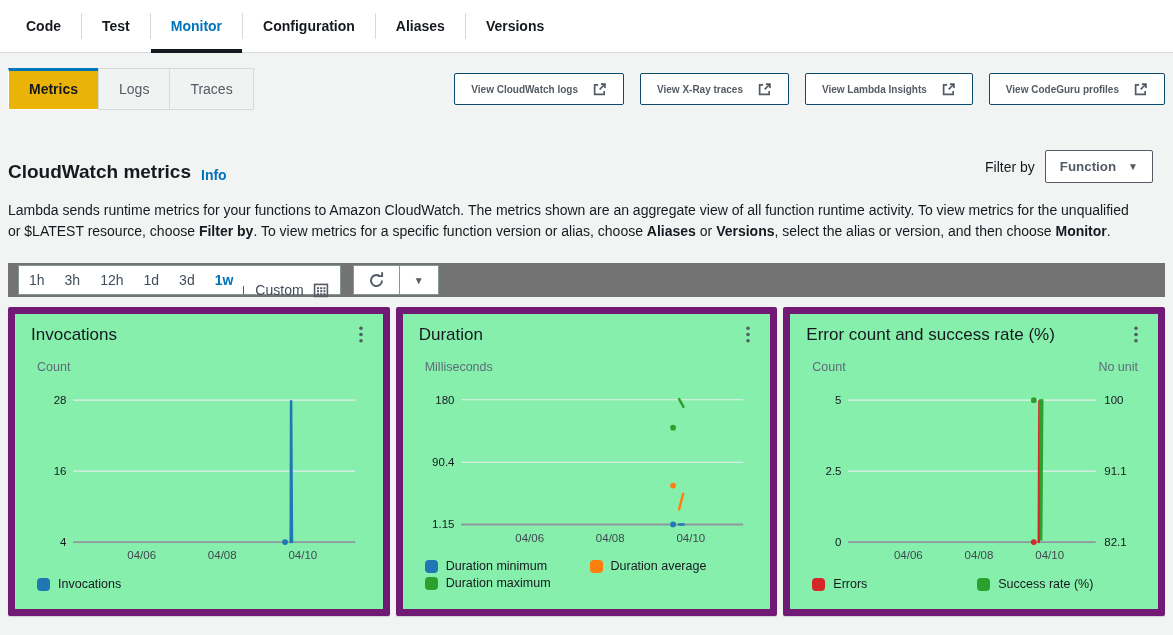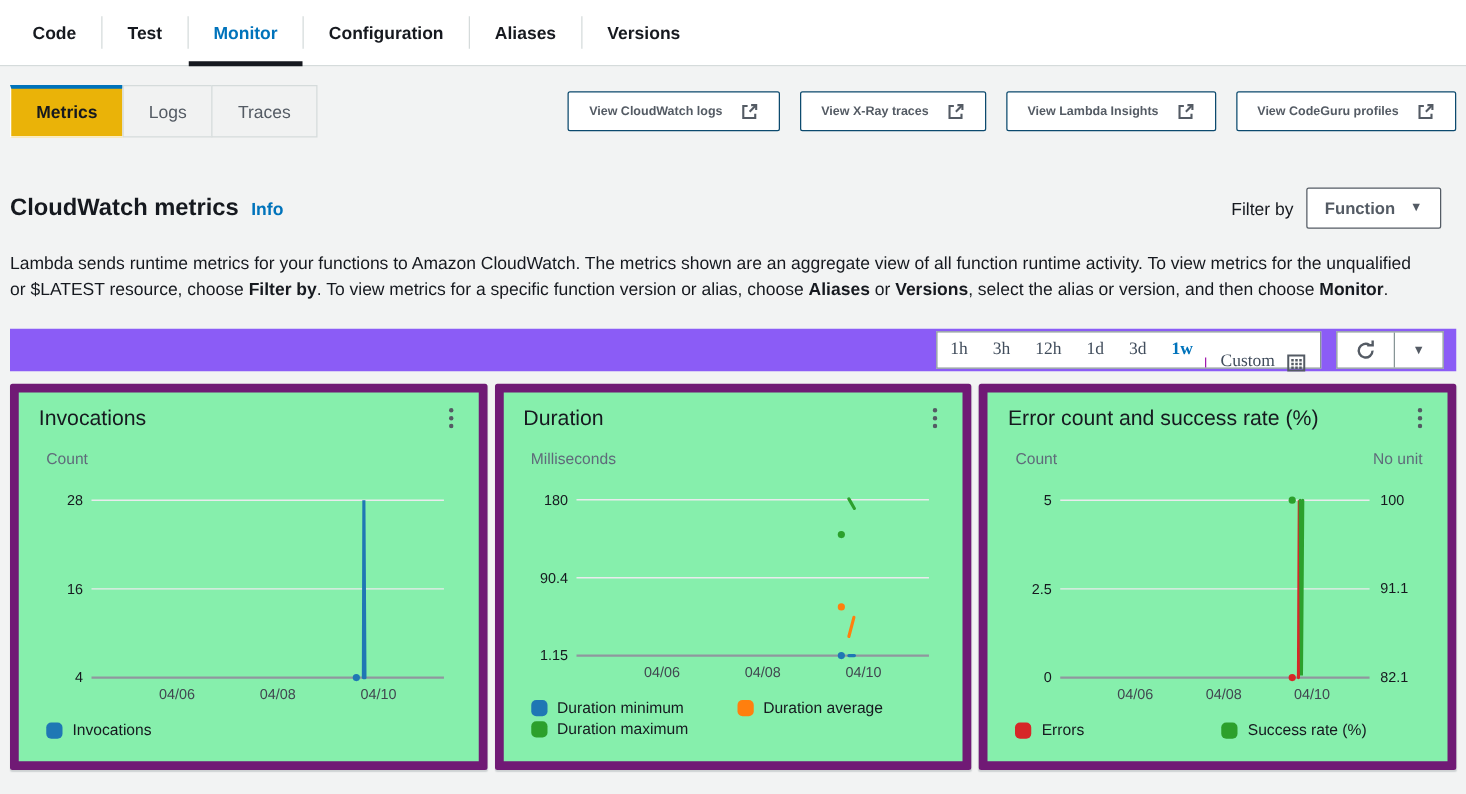--- a/index.html
+++ b/index.html
@@ -25,33 +25,33 @@
   .seg { padding:12px 20px; border:1px solid #d5dbdb; background:#f1f2f2;
          color:#545b64; cursor:pointer; margin-left:-1px; }
   .seg:first-child { margin-left:0; }
   .seg.selected { background:#eab308; border-color:#fff; border-top:3px solid #0073bb;
          padding-top:10px; font-weight:700; color:#16191f; }
   .extbtns { margin-left:auto; display:flex; gap:16px; margin-top:5px; }
   .btn { display:flex; align-items:center; gap:14px; border:1px solid #0c4a6e;
          background:#fff; color:#545b64; font-weight:700; padding:5px 16px;
          border-radius:2px; cursor:pointer; font-size:10px; height:32px; white-space:nowrap; }
   
-  .heading-row { display:flex; align-items:center; margin-top:40px; }
+  .heading-row { display:flex; align-items:flex-end; margin-top:40px; }
   h1 { font-size:19px; margin:0; font-weight:700; }
   .info { color:#0073bb; font-weight:700; font-size:14px; margin-left:10px; cursor:pointer; }
   .filter { margin-left:auto; display:flex; align-items:center; gap:10px; margin-right:12px; }
   .dropdown-btn { border:1px solid #545b64; background:#fff; color:#545b64;
          font-weight:700; padding:5px 14px; border-radius:2px; display:flex; gap:12px;
          align-items:center; cursor:pointer; height:33px; }
   .caret { font-size:10px; color:#545b64; }
   .desc { margin-top:17px; line-height:21px; max-width:1130px; }
   .desc b { font-weight:700; }
   
-  .toolbar { margin-top:21px; background:#8b5cf6; height:34px; display:flex;
-         align-items:center; justify-content:flex-end; padding:0 10px; gap:12px;font-family:Liberation Serif, serif; }
+  .toolbar { margin-top:21px; background:#737373; height:34px; display:flex;
+         align-items:center; padding:0 10px; gap:12px; }
   .rangegroup { display:flex; border:1px solid #879596; height:30px; align-items:stretch; background:#fff; }
   .range { display:flex; align-items:center; padding:0 10px; color:#414d5c; cursor:pointer; }
   .range.selected { color:#0073bb; font-weight:700; }
   .range.custom { border-left:1px solid #a21caf; gap:9px; padding:0 11px;margin-top:20px; }
   .refreshgroup { display:flex; border:1px solid #879596; height:30px; background:#fff; }
   .refresh-btn { width:45px; display:flex; align-items:center; justify-content:center; cursor:pointer; }
   .caret-btn { width:39px; border-left:1px solid #879596; display:flex; align-items:center;
          justify-content:center; cursor:pointer; }
   
   .cards { display:flex; gap:6px; margin-top:10px; }

